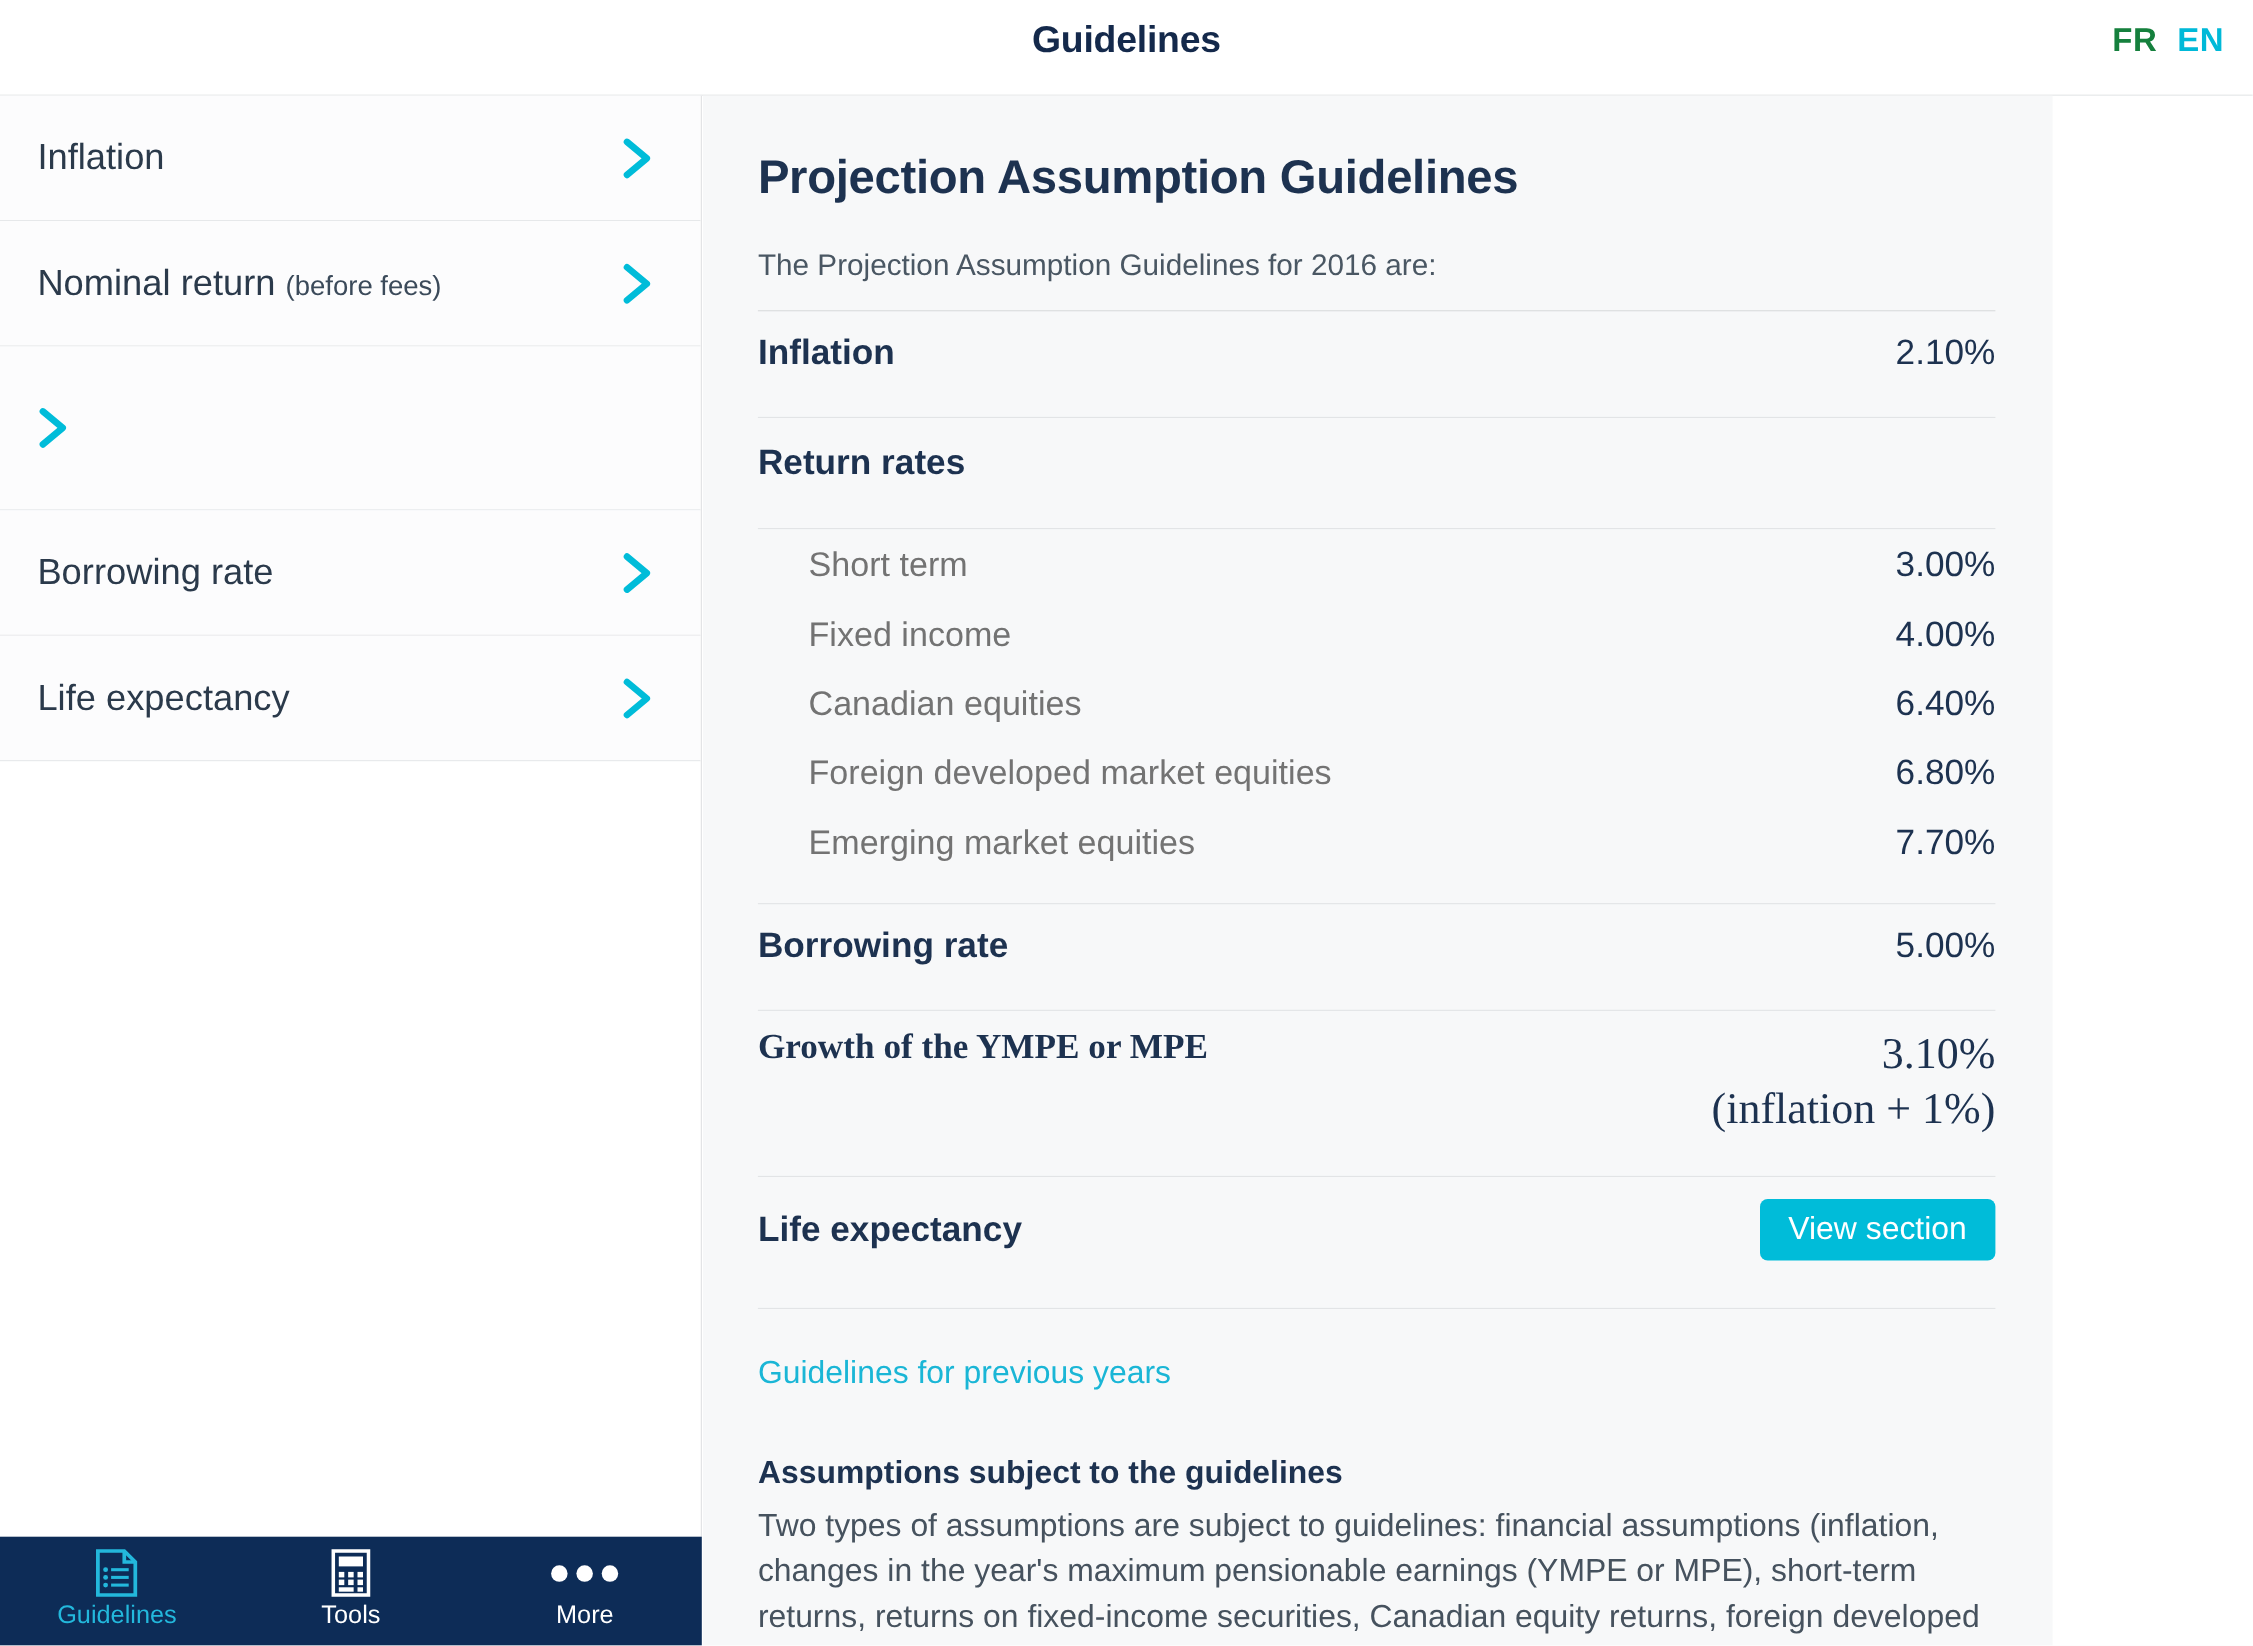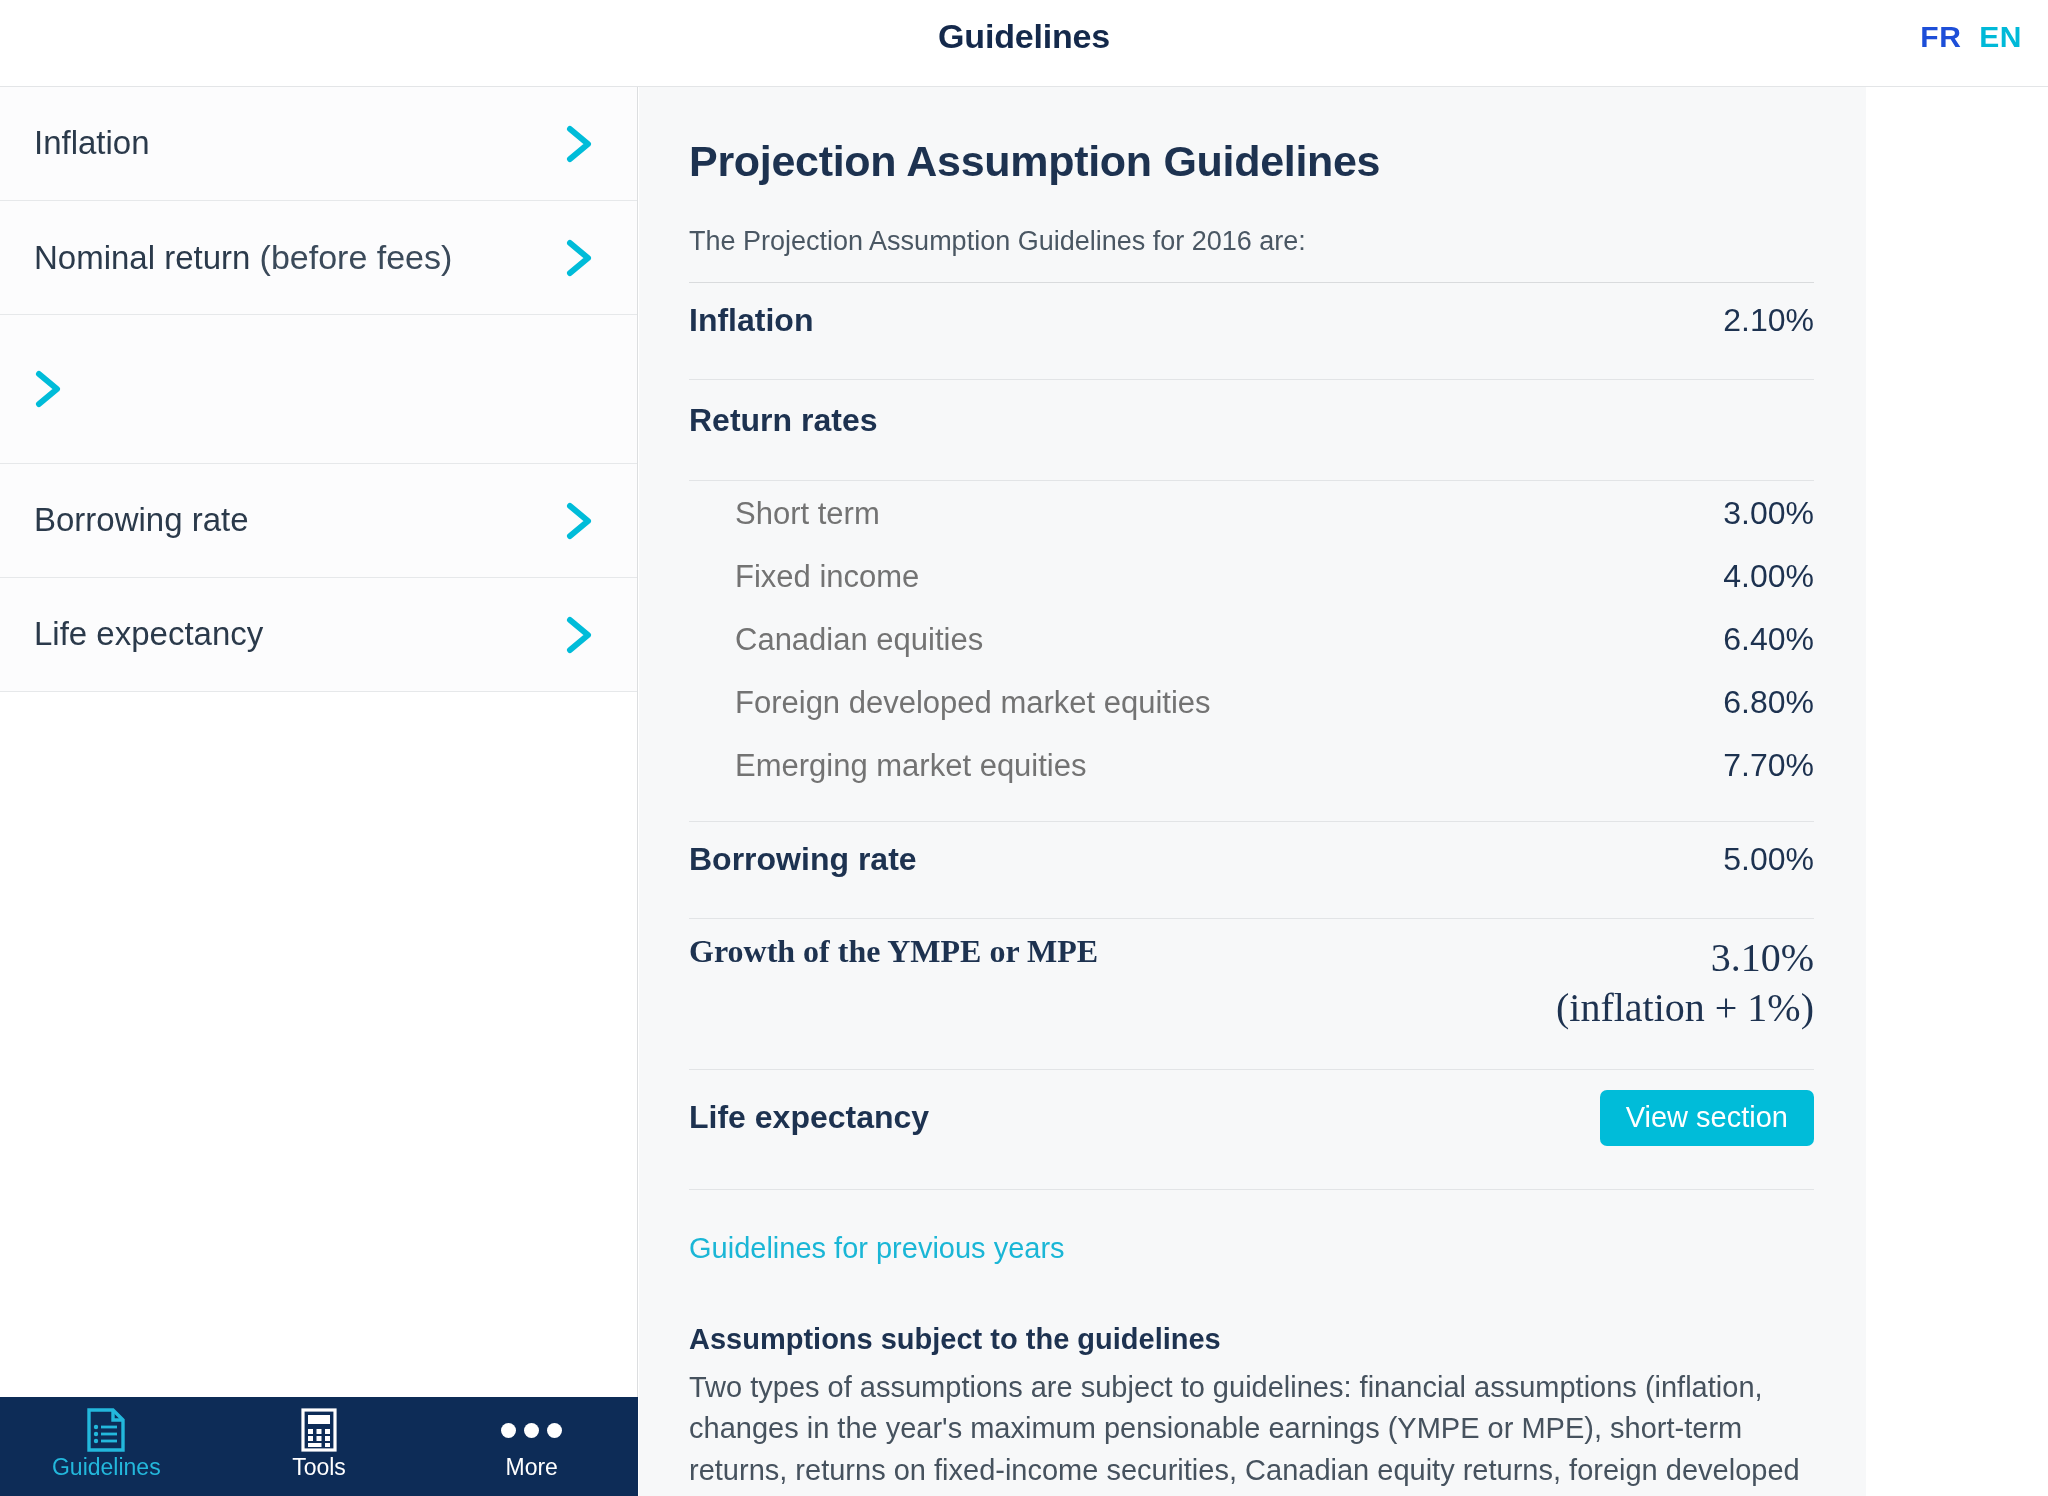--- a/index.html
+++ b/index.html
@@ -40,21 +40,21 @@
     position: absolute;
     right: 26px;
     top: 20px;
     display: flex;
     align-items: baseline;
     gap: 18px;
   }
   .lang {
     font-size: 30px;
     font-weight: bold;
-    color: #1d4ed8;
+    color: #15803d;
     letter-spacing: 0.5px;
   }
   .lang.active { color: #00b9d8; }
 
   
   .sidebar {
     position: absolute;
     top: 87px;
     left: 0;
     width: 638px;
@@ -75,21 +75,21 @@
   }
   .side-item.tall { min-height: 149px; }
   .side-label {
     font-size: 33px;
     color: #2b3a4b;
     line-height: 1.22;
     max-width: 470px;
     font-weight: 400;
   }
   .side-label .sub {
-    font-size: 34px;
+    font-size: 25px;
     color: #3b4a5a;
   }
   .chev {
     flex: 0 0 auto;
     width: 30px;
     height: 42px;
     display: block;
   }
   .chev svg { display: block; }
   .side-filler {

